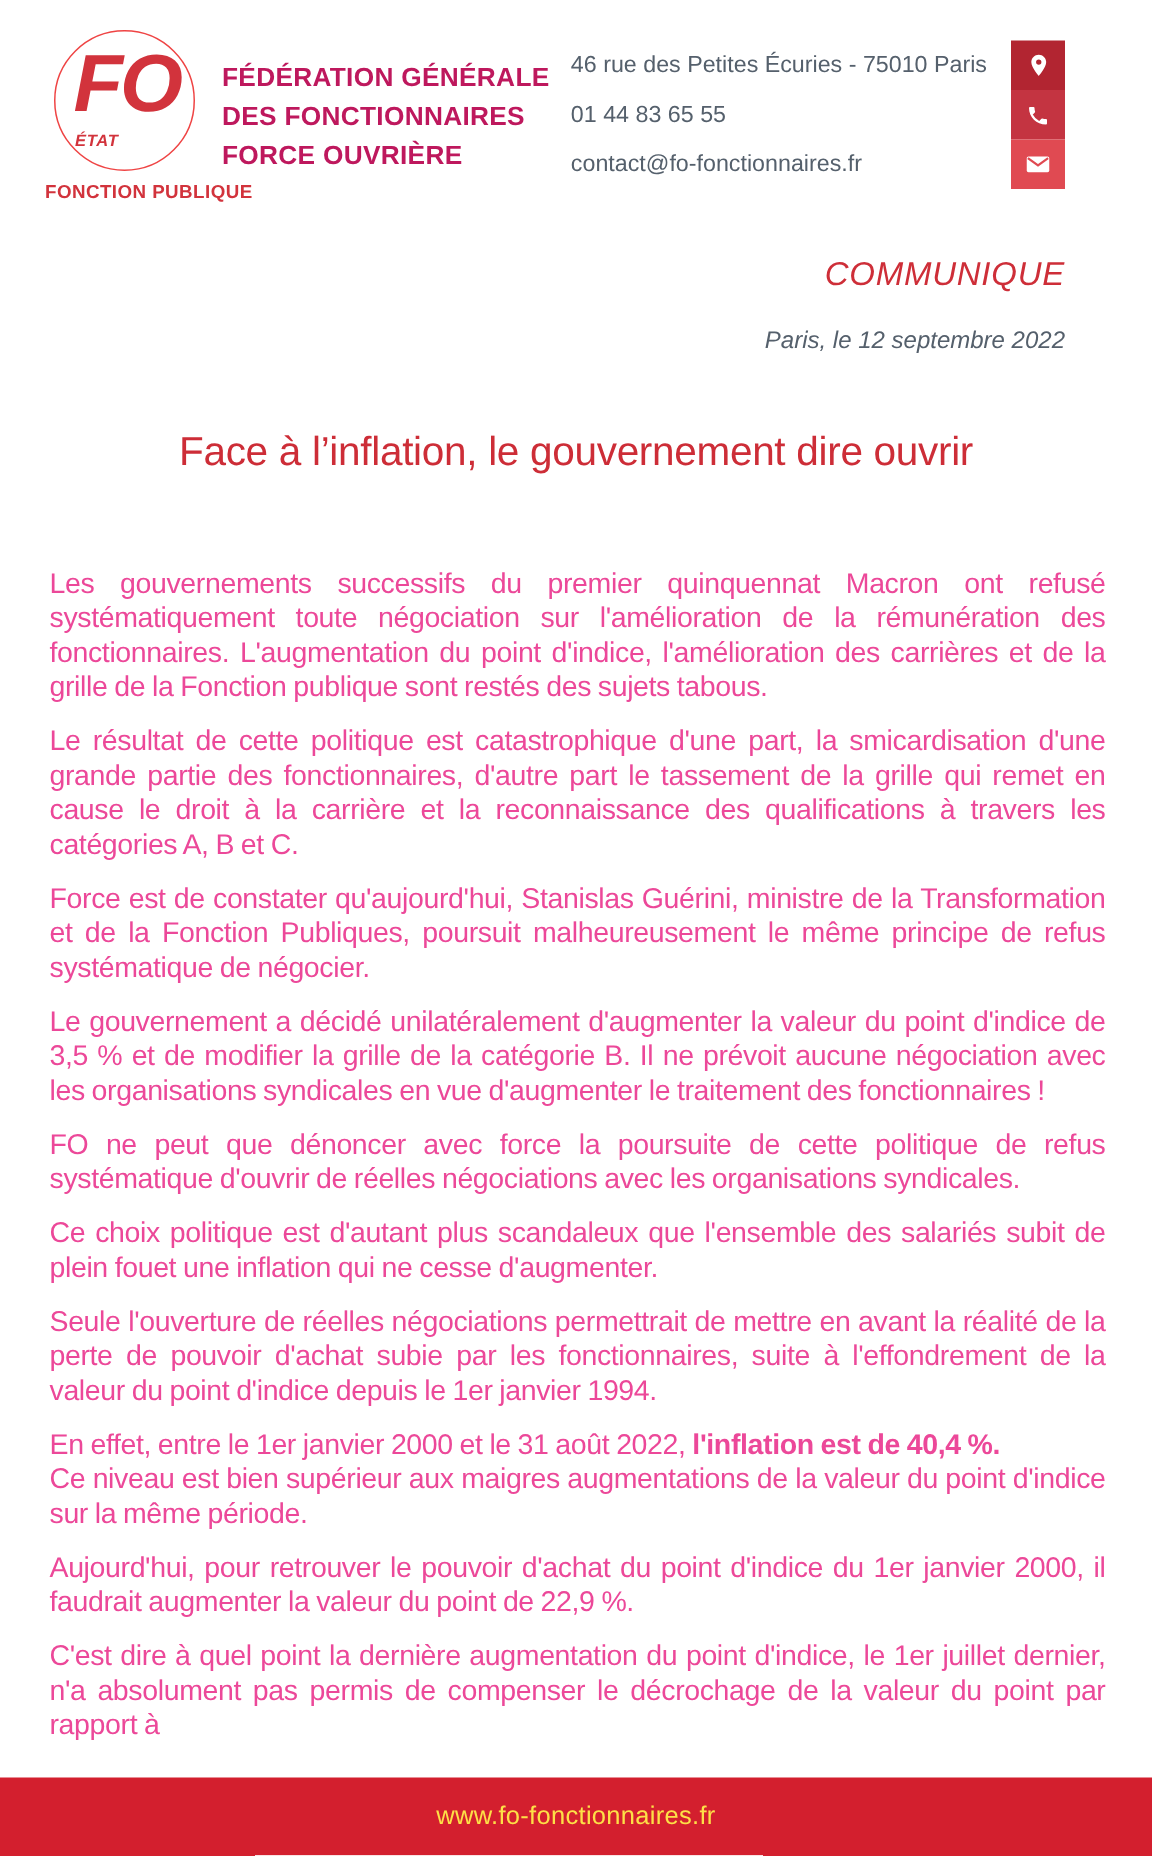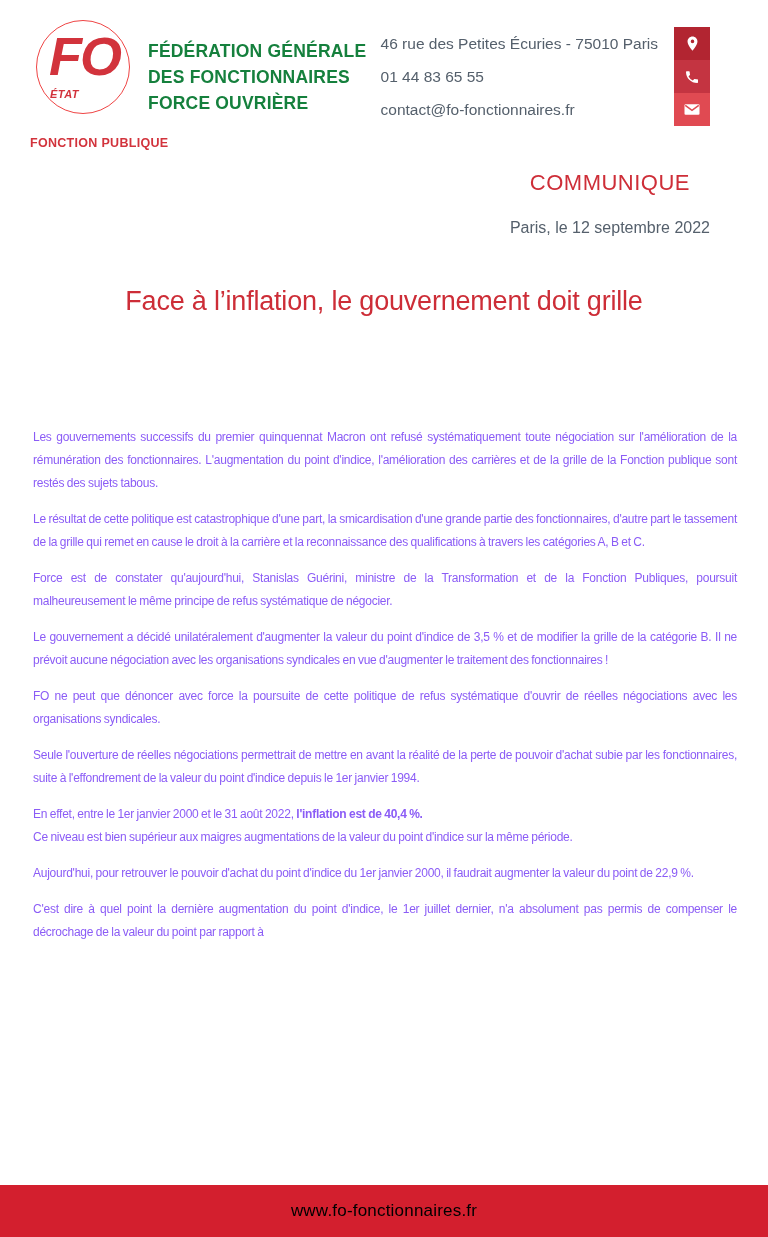--- a/index.html
+++ b/index.html
@@ -28,48 +28,48 @@
     font-size: 54px; line-height: 1;
     font-weight: 700; font-style: italic;
     color: #d2333c; letter-spacing: -2px;
   }
   .logo-etat {
     position: absolute; left: 13px; bottom: 13px;
     font-size: 11px; font-weight: 700; font-style: italic;
     color: #d2333c; letter-spacing: 0.5px;
   }
   .logo-caption {
-    margin-top: 22px;
+    margin-top: 7px;
     font-size: 12.5px; font-weight: 700;
     color: #d2333c; letter-spacing: 0.3px;
     white-space: nowrap;
   }
   .org-name {
     position: absolute; left: 148px; top: 38px;
     font-size: 17.5px; font-weight: 700;
     line-height: 26px;
-    color: #15803d; letter-spacing: 0.2px;
+    color: #be185d; letter-spacing: 0.2px;
   }
   .contact-block {
     position: absolute; right: 110px; top: 27px;
     color: #55606c; font-size: 15.5px;
   }
   .contact-row { height: 33px; line-height: 33px; white-space: nowrap; }
   .icon-col { position: absolute; right: 58px; top: 27px; width: 36px; }
   .icon-sq {
     width: 36px; height: 33px;
     display: flex; align-items: center; justify-content: center;
   }
   .icon-sq.pin   { background: #b22531; }
   .icon-sq.phone { background: #c43441; }
   .icon-sq.mail  { background: #e04a52; }
   .icon-sq svg { display: block; }
 
   
-  .communique { position: absolute; right: 58px; top: 170px; text-align: center; }
+  .communique { position: absolute; right: 58px; top: 170px; text-align: right; font-style: italic; }
   .communique-label {
     font-size: 22px; color: #ce2e38;
     letter-spacing: 0.5px; font-weight: 400;
   }
   .communique-date {
     margin-top: 23px;
     font-size: 16px; color: #55606c;
   }
 
   
@@ -77,38 +77,38 @@
     position: absolute; left: 0; right: 0; top: 282px;
     text-align: center;
     color: #cd2d37;
     font-size: 27px; line-height: 38px;
     font-weight: 400; letter-spacing: -0.2px;
   }
 
   
   .body-text {
     position: absolute; left: 33px; right: 31px; top: 378px;
-    color: #8b5cf6;
-    font-size: 12px; line-height: 23px;
+    color: #ec4899;
+    font-size: 19px; line-height: 23px;
     text-align: justify;
-    letter-spacing: -0.25px; word-spacing: -0.5px; margin-top: 48px;
+    letter-spacing: -0.25px; word-spacing: -0.5px;
   }
   .body-text p { margin-bottom: 13px; }
   .body-text p:last-child { margin-bottom: 0; }
   .bold-run { font-weight: 700; }
   .second-line { display: block; }
 
   
   .footer-bar {
     position: absolute; left: 0; right: 0; bottom: 0;
     height: 52px;
     background: #d31f2e;
     display: flex; align-items: center; justify-content: center;
   }
-  .footer-url { color: #000000; font-size: 17px; letter-spacing: 0.2px; }
+  .footer-url { color: #fde047; font-size: 17px; letter-spacing: 0.2px; }
 </style>
 </head>
 <body>
 
 <div class="page">
 
   <header>
 
     <div class="logo-block">
       <div class="logo-circle">
@@ -149,29 +149,30 @@
       </div>
     </div>
   </header>
 
   <section class="communique">
     <div class="communique-label">COMMUNIQUE</div>
     <div class="communique-date">Paris, le 12 septembre 2022</div>
   </section>
 
   <h1 class="main-title">
-    <span>Face à l’inflation, le gouvernement doit grille</span><br>
+    <span>Face à l’inflation, le gouvernement dire ouvrir</span><br>
   </h1>
 
   <main class="body-text">
     <p>Les gouvernements successifs du premier quinquennat Macron ont refusé systématiquement toute négociation sur l'amélioration de la rémunération des fonctionnaires. L'augmentation du point d'indice, l'amélioration des carrières et de la grille de la Fonction publique sont restés des sujets tabous.</p>
     <p>Le résultat de cette politique est catastrophique d'une part, la smicardisation d'une grande partie des fonctionnaires, d'autre part le tassement de la grille qui remet en cause le droit à la carrière et la reconnaissance des qualifications à travers les catégories A, B et C.</p>
     <p>Force est de constater qu'aujourd'hui, Stanislas Guérini, ministre de la Transformation et de la Fonction Publiques, poursuit malheureusement le même principe de refus systématique de négocier.</p>
     <p>Le gouvernement a décidé unilatéralement d'augmenter la valeur du point d'indice de 3,5 % et de modifier la grille de la catégorie B. Il ne prévoit aucune négociation avec les organisations syndicales en vue d'augmenter le traitement des fonctionnaires !</p>
     <p>FO ne peut que dénoncer avec force la poursuite de cette politique de refus systématique d'ouvrir de réelles négociations avec les organisations syndicales.</p>
+    <p>Ce choix politique est d'autant plus scandaleux que l'ensemble des salariés subit de plein fouet une inflation qui ne cesse d'augmenter.</p>
     <p>Seule l'ouverture de réelles négociations permettrait de mettre en avant la réalité de la perte de pouvoir d'achat subie par les fonctionnaires, suite à l'effondrement de la valeur du point d'indice depuis le 1er janvier 1994.</p>
     <p>
       <span>En effet, entre le 1er janvier 2000 et le 31 août 2022, </span><span class="bold-run">l'inflation est de 40,4 %.</span>
       <span class="second-line">Ce niveau est bien supérieur aux maigres augmentations de la valeur du point d'indice sur la même période.</span>
     </p>
     <p>Aujourd'hui, pour retrouver le pouvoir d'achat du point d'indice du 1er janvier 2000, il faudrait augmenter la valeur du point de 22,9 %.</p>
     <p>C'est dire à quel point la dernière augmentation du point d'indice, le 1er juillet dernier, n'a absolument pas permis de compenser le décrochage de la valeur du point par rapport à</p>
   </main>
 
   <footer class="footer-bar">

